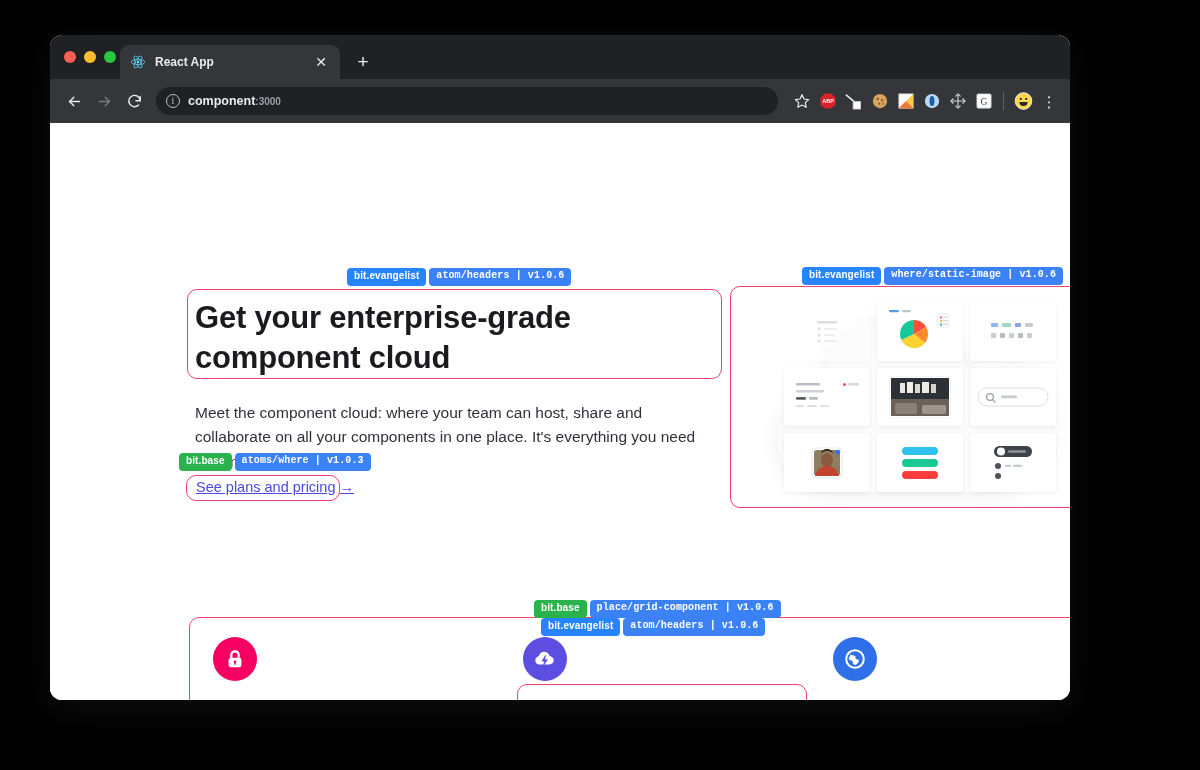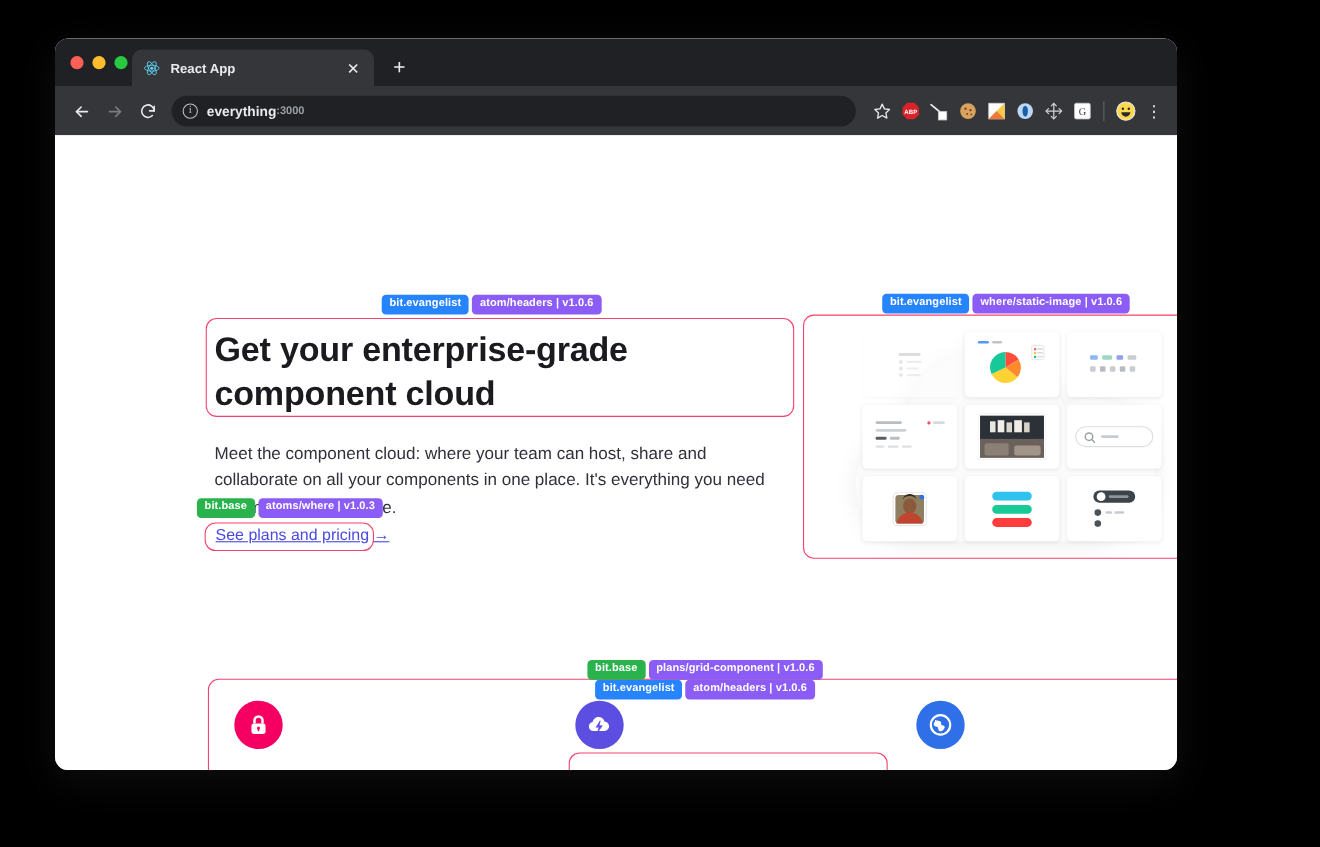--- a/index.html
+++ b/index.html
@@ -161,21 +161,21 @@
     font-weight: bold;
     color: #ffffff;
     padding: 2px 7px 3px;
     border-radius: 4px;
     line-height: 1.25;
     letter-spacing: 0.1px;
     text-align: right;
   }
   .badge.scope-blue { background: #2684ff; }
   .badge.scope-green { background: #2ab34d; }
-  .badge.name-pink { background: #8b5cf6; margin-left: 3px; }
+  .badge.name-pink { background: #3b82f6; margin-left: 3px; font-family: Liberation Mono, monospace; }
 
   .hl-box {
     position: absolute;
     border: 1.6px solid #f5426c;
     border-radius: 10px;
     z-index: 20;
     pointer-events: none;
   }
 
   
@@ -317,21 +317,21 @@
     </div>
     <div class="nav-btn">
       <svg width="17" height="17" viewBox="0 0 24 24" fill="none" stroke="#e8eaed" stroke-width="2" stroke-linecap="round">
         <path d="M20 11a8 8 0 1 0-2.3 6"></path>
           <path d="M20 5v6h-6"></path>
       </svg>
     </div>
 
     <div class="omnibox">
       <span class="omni-info">i</span>
-      <span class="omni-host">everything</span>
+      <span class="omni-host">component</span>
       <span class="omni-port">:3000</span>
     </div>
 
     <div class="nav-btn">
       <svg width="16" height="16" viewBox="0 0 24 24" fill="none" stroke="#e8eaed" stroke-width="1.8" stroke-linejoin="round">
         <polygon points="12 2.5 15 9 22 9.8 17 14.5 18.3 21.5 12 18 5.7 21.5 7 14.5 2 9.8 9 9"></polygon>
       </svg>
     </div>
 
     <div class="ext-row">
@@ -543,21 +543,21 @@
               <circle cx="16" cy="33" r="3" fill="#4b5258"></circle>
             </svg>
           </div>
 
         </div>
       </div>
     </div>
 
     <div class="badge-pair" style="left:484px; top:477px;">
       <span class="badge scope-green">bit.base</span>
-      <span class="badge name-pink">plans/grid-component | v1.0.6</span>
+      <span class="badge name-pink">place/grid-component | v1.0.6</span>
     </div>
     <div class="hl-box" style="left:139px; top:494px; width:922px; height:145px;"></div>
 
     <div class="features">
 
       <div class="feature">
         <div class="fcircle pink">
           <svg width="22" height="22" viewBox="0 0 24 24">
             <rect x="5" y="10.5" width="14" height="10.5" rx="2.4" fill="#ffffff"></rect>
             <path d="M8 10.5 V7.6 a4 4 0 0 1 8 0 v2.9" fill="none" stroke="#ffffff" stroke-width="2.5"></path>

